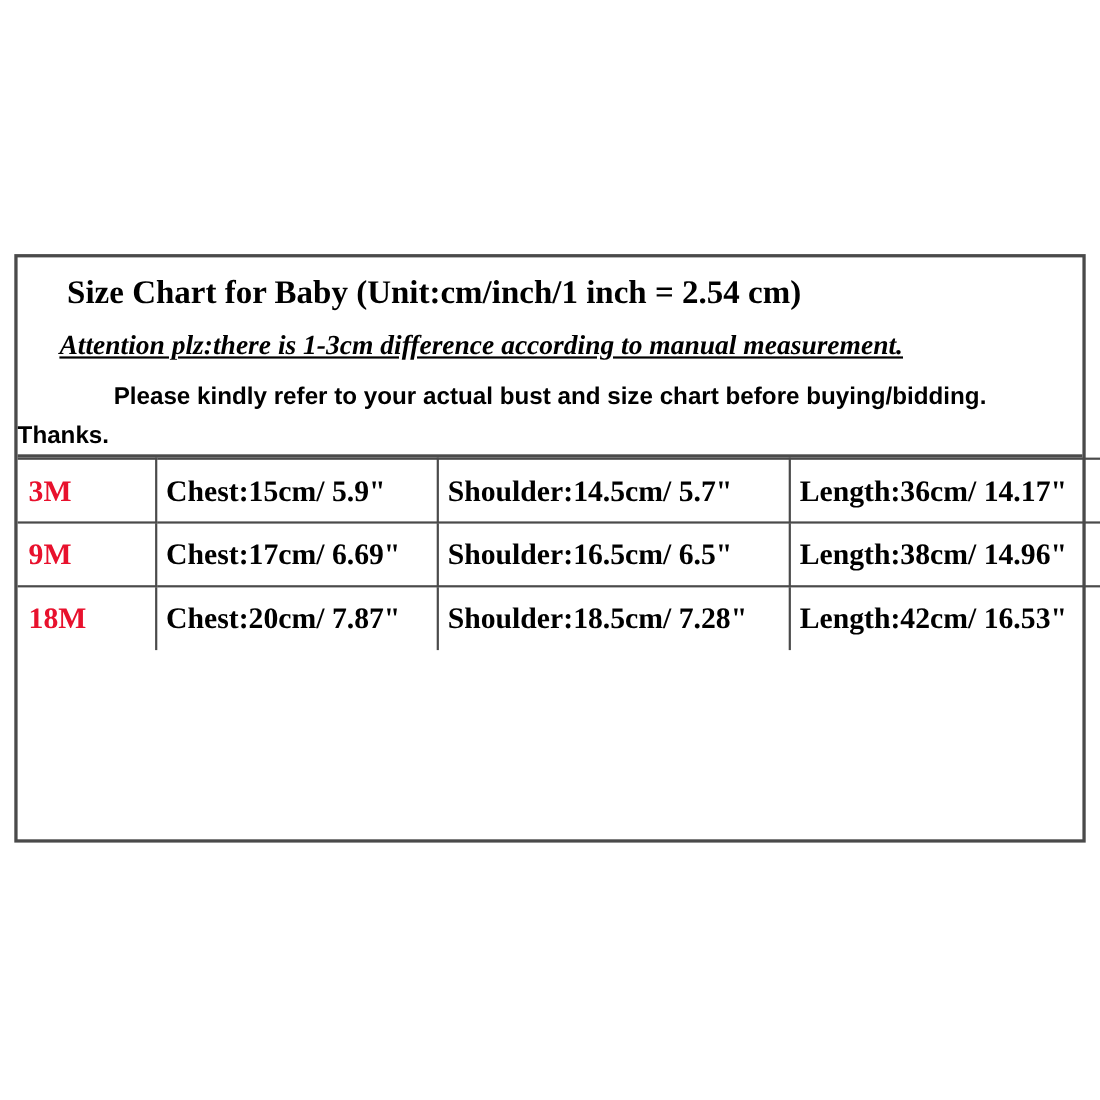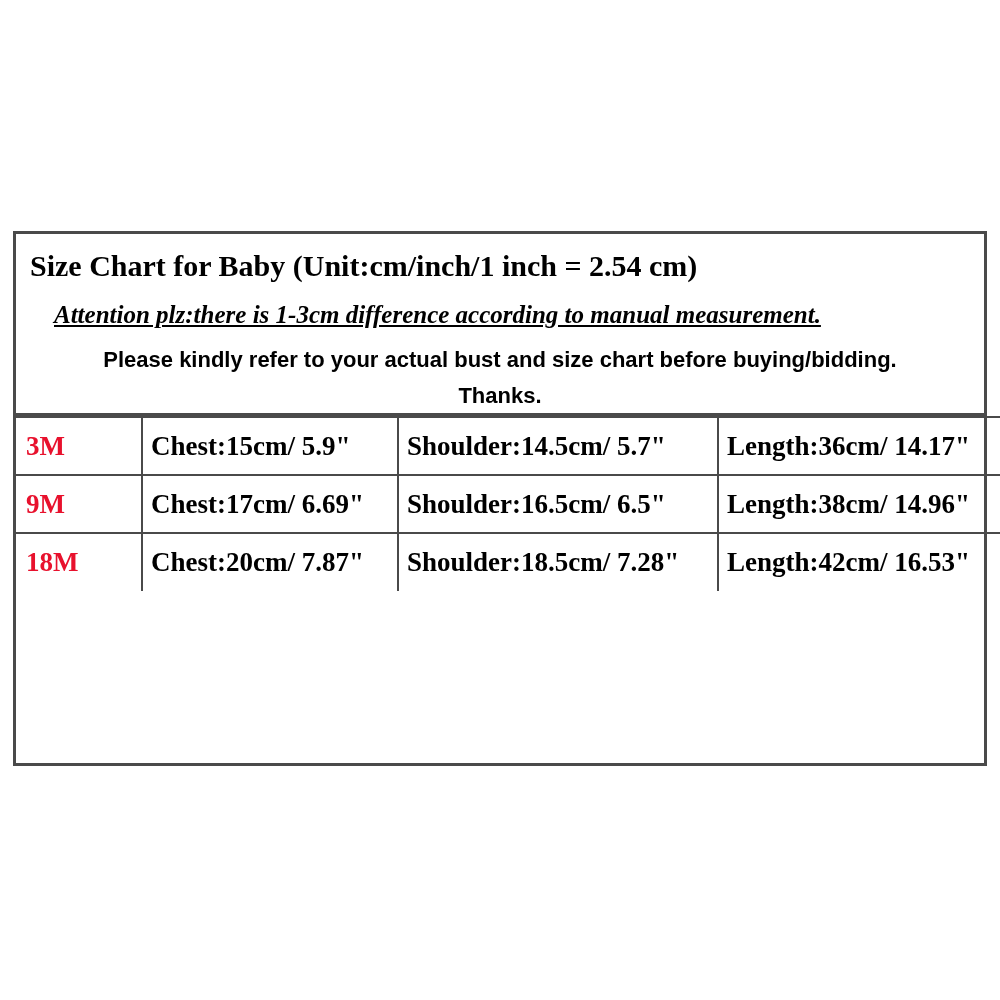--- a/index.html
+++ b/index.html
@@ -29,20 +29,21 @@
     height: 182px;
   }
   .header-title {
     font-family: "Liberation Serif", serif;
     font-weight: bold;
     font-size: 30px;
     color: #000000;
     padding-left: 14px;
     line-height: 1.35;
     white-space: nowrap;
+    margin-left: 31px;
   }
   .header-attention {
     font-family: "Liberation Serif", serif;
     font-weight: bold;
     font-style: italic;
     font-size: 25px;
     color: #000000;
     text-decoration: underline;
     padding-left: 22px;
     margin-top: 12px;
@@ -57,21 +58,20 @@
     color: #000000;
     text-align: center;
     margin-top: 14px;
     line-height: 1.35;
   }
   .header-thanks {
     font-family: "Liberation Sans", sans-serif;
     font-weight: bold;
     font-size: 22px;
     color: #000000;
-    text-align: center;
     margin-top: 6px;
     line-height: 1.35;
   }
   table.size-table {
     width: 100%;
     border-collapse: collapse;
     table-layout: fixed;
   }
   table.size-table td {
     border: 2px solid #4a4a4a;

